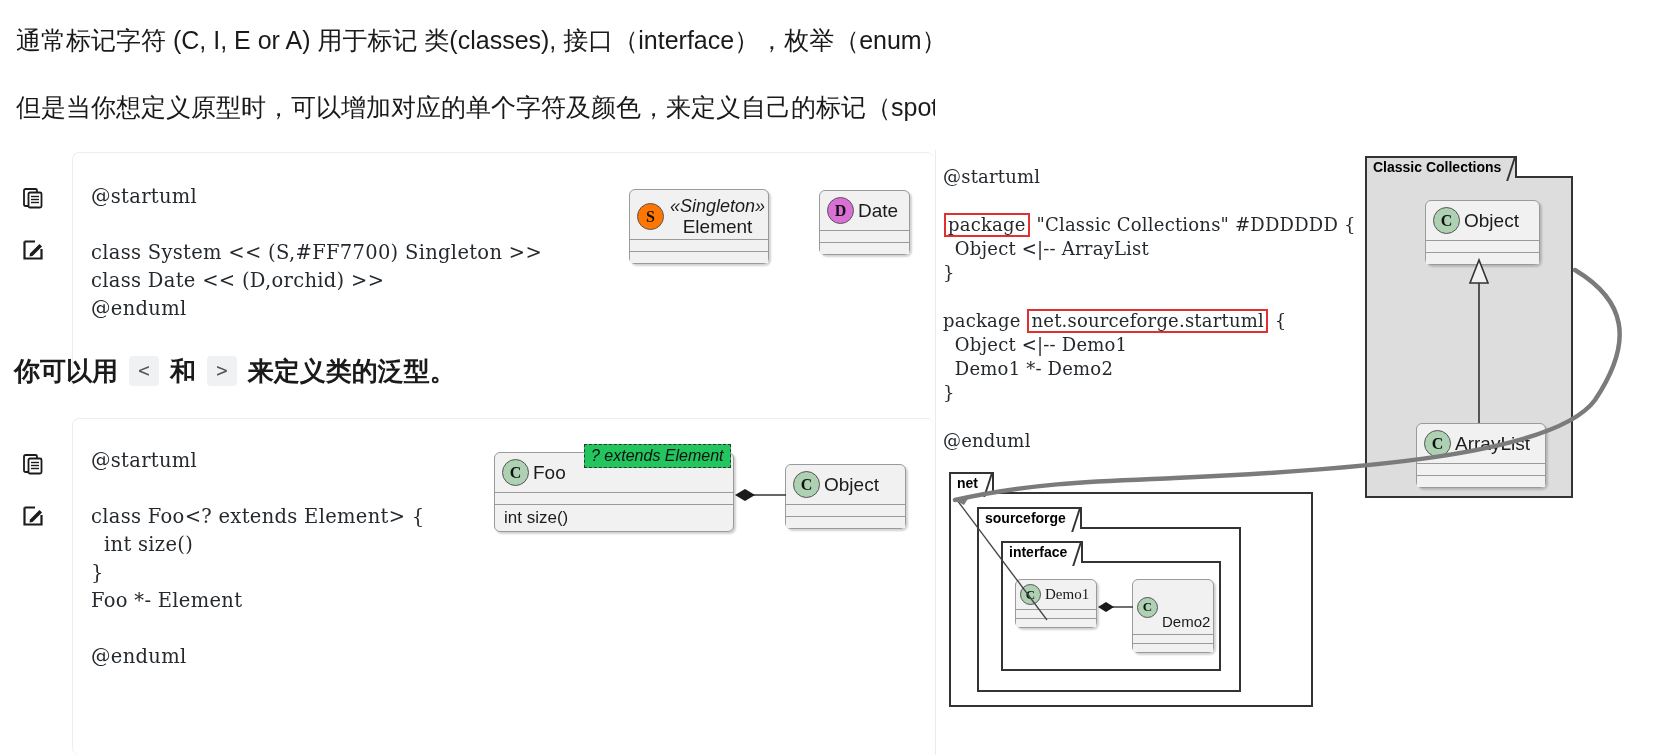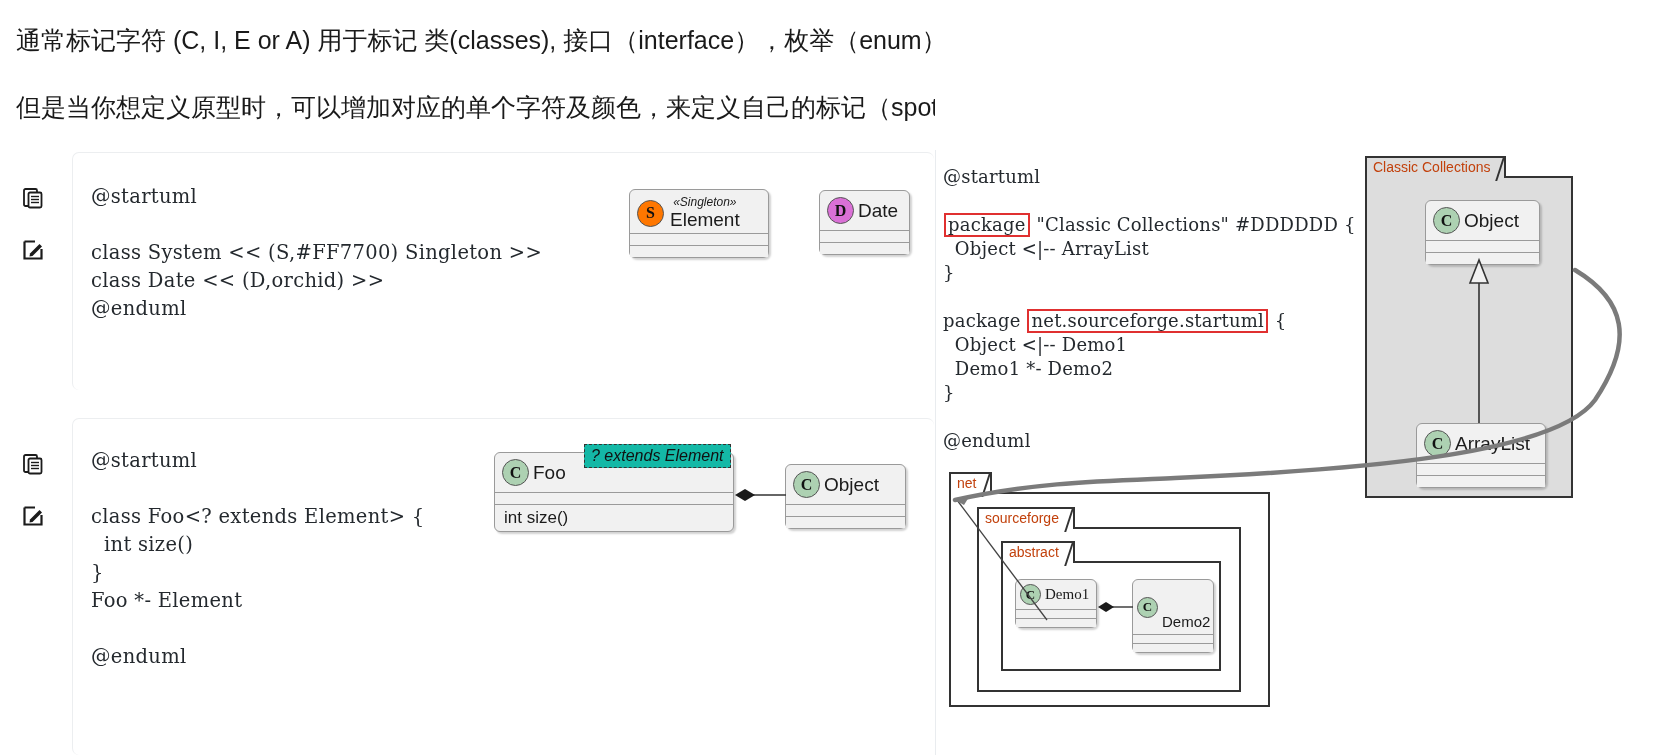--- a/index.html
+++ b/index.html
@@ -104,42 +104,42 @@
     border:1px solid #9a9a9a;
     border-radius:6px;
     box-shadow:2px 2px 2px rgba(0,0,0,0.18);
   }
   .uml-head {
     display:flex; align-items:center; gap:4px;
     padding:6px 10px 6px 7px;
     white-space:nowrap;
   }
   .uml-title { font-size:19px; color:#1b1b1b; font-family:"Liberation Sans", sans-serif; }
-  .uml-stereo { font-size:12px; font-style:italic; color:#1b1b1b; }
+  .uml-stereo { font-size:18px; font-style:italic; color:#1b1b1b; }
   .uml-sep { height:1px; background:#9a9a9a; }
   .uml-band { height:11px; background:#f1f1f1; }
   .uml-row { font-size:17px; padding:3px 9px; color:#1b1b1b; font-family:"Liberation Sans", sans-serif;}
 
   .spot {
     width:27px; height:27px; border-radius:50%;
     display:flex; align-items:center; justify-content:center;
     font-weight:bold; font-size:16px; color:#111;
     border:1px solid #555;
     flex:0 0 auto;
     font-family:"Liberation Serif", serif;
   }
   .spot-C { background:#ADD1B2; }
   .spot-S { background:#FF7700; }
   .spot-D { background:#DA70D6; }
 
   
   .dashed-note {
     position:absolute;
     border:1px dashed #333;
-    background:#14b8a6;
+    background:#22c55e;
     font-size:16px;
     font-style:italic;
     padding:2px 6px;
     white-space:nowrap;
     color:#111;
   }
 
   
   .pkg {
     position:absolute;
@@ -147,23 +147,23 @@
     background:transparent;
   }
   .pkg-tab {
     position:absolute;
     top:-22px; left:-2px;
     height:22px;
     border:2px solid #333;
     border-bottom:none;
     background:inherit;
     font-size:14px;
-    font-weight:normal;
+    font-weight:bold;
     padding:1px 14px 0 6px;
-    color:#c2410c;
+    color:#000000;
     font-family:"Liberation Sans", sans-serif;
     white-space:nowrap;
   }
   .pkg-tab:after{
     content:""; position:absolute; right:-1px; top:-1px;
     width:2px; height:24px; background:#333;
     transform:skewX(-18deg); transform-origin:top;
   }
 
   .gray-pkg { background:#DDDDDD; }
@@ -223,20 +223,27 @@
       <div class="uml-head">
         <div class="spot spot-D">D</div>
         <span class="uml-title">Date</span>
       </div>
       <div class="uml-sep"></div>
       <div class="uml-band"></div>
       <div class="uml-sep"></div>
       <div class="uml-band"></div>
     </div>
 
+    <div id="p3" class="prose">
+      <span>你可以用</span>
+      <span class="inline-code">&lt;</span>
+      <span>和</span>
+      <span class="inline-code">&gt;</span>
+      <span>来定义类的泛型。</span>
+    </div>
 
     <div id="card2" class="code-card">
       <div class="code-gutter">
         <div class="gutter-icon">
           <svg width="24" height="24" viewBox="0 0 24 24">
             <rect x="3" y="3" width="13" height="17" rx="1.5" fill="none" stroke="#1b1b1b" stroke-width="1.8"></rect>
             <rect x="7.5" y="6.5" width="13" height="15" rx="1.5" fill="#fff" stroke="#1b1b1b" stroke-width="1.8"></rect>
             <line x1="10" y1="10.5" x2="18" y2="10.5" stroke="#1b1b1b" stroke-width="1.4"></line>
             <line x1="10" y1="13.5" x2="18" y2="13.5" stroke="#1b1b1b" stroke-width="1.4"></line>
             <line x1="10" y1="16.5" x2="18" y2="16.5" stroke="#1b1b1b" stroke-width="1.4"></line>
@@ -328,28 +335,28 @@
         <div class="uml-sep"></div>
         <div class="uml-band"></div>
       </div>
 
       <svg class="overlay" width="208" height="322">
         <line x1="112" y1="245" x2="112" y2="105" stroke="#333" stroke-width="1.6"></line>
         <polygon points="112,82 103,105 121,105" fill="#f1f1f1" stroke="#333" stroke-width="1.6"></polygon>
       </svg>
     </div>
 
-    <div class="pkg" style="left:14px; top:492px; width:321px; height:215px; background:#fff;">
+    <div class="pkg" style="left:14px; top:492px; width:364px; height:215px; background:#fff;">
       <div class="pkg-tab" style="background:#fff;">net</div>
 
       <div class="pkg" style="left:26px; top:33px; width:264px; height:165px; background:#fff;">
         <div class="pkg-tab" style="background:#fff;text-align:right;">sourceforge</div>
 
         <div class="pkg" style="left:22px; top:32px; width:220px; height:110px; background:#fff;">
-          <div class="pkg-tab" style="background:#fff;">abstract</div>
+          <div class="pkg-tab" style="background:#fff;">interface</div>
 
           <div class="uml-class" style="left:12px; top:16px; width:82px;">
             <div class="uml-head" style="padding:4px 6px 4px 4px;">
               <div class="spot spot-C" style="width:21px;height:21px;font-size:13px;">C</div>
               <span class="uml-title" style="font-size:15px;font-family:Liberation Serif, serif;">Demo1</span>
             </div>
             <div class="uml-sep"></div>
             <div class="uml-band" style="height:8px;"></div>
             <div class="uml-sep"></div>
             <div class="uml-band" style="height:8px;"></div>

